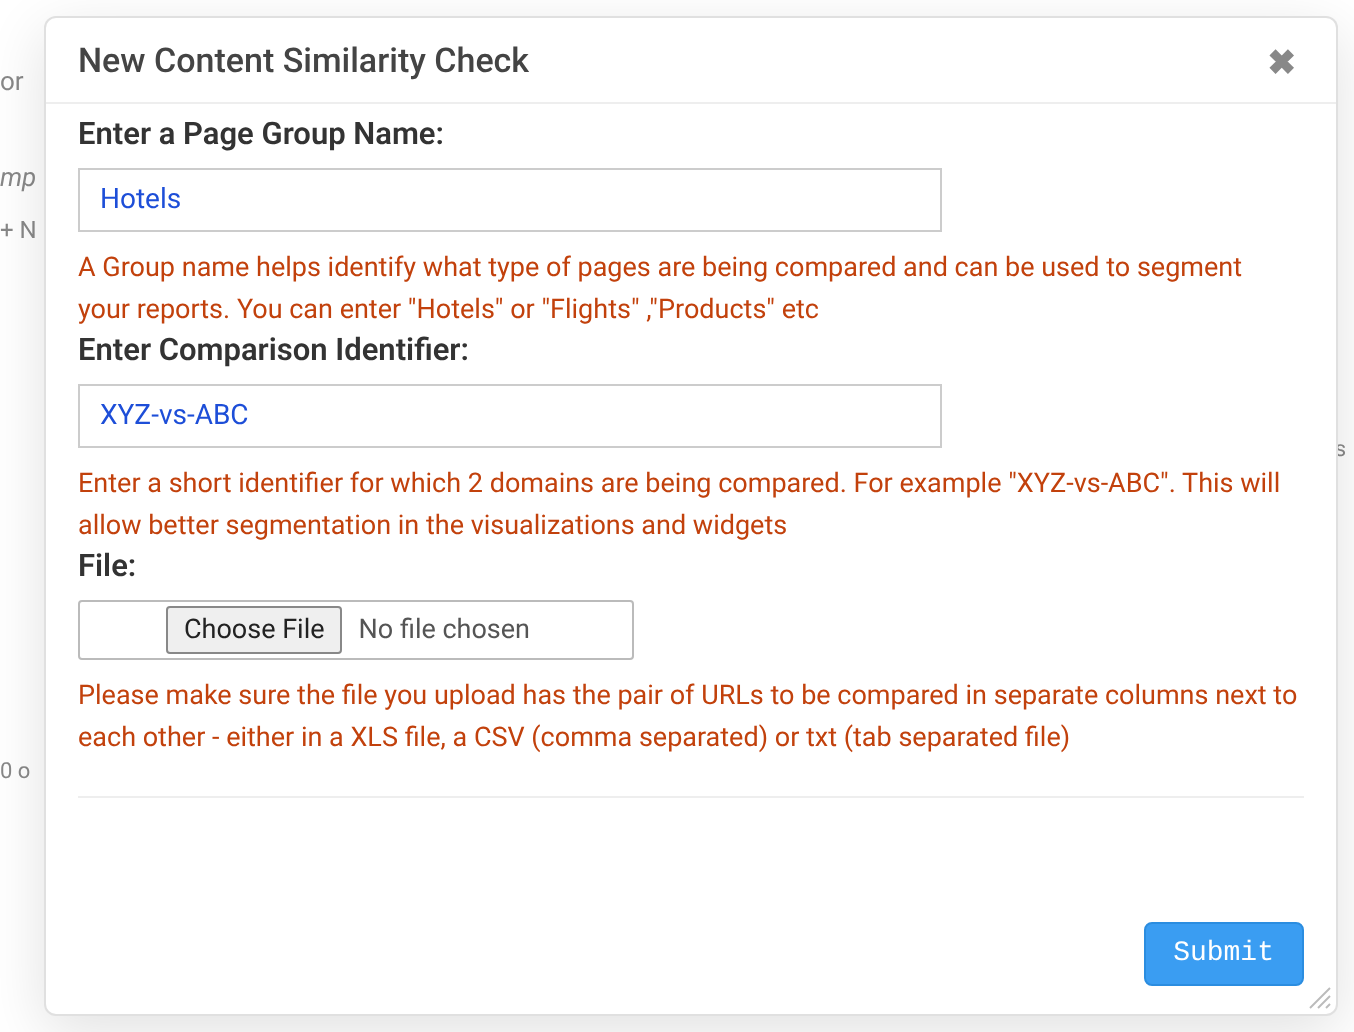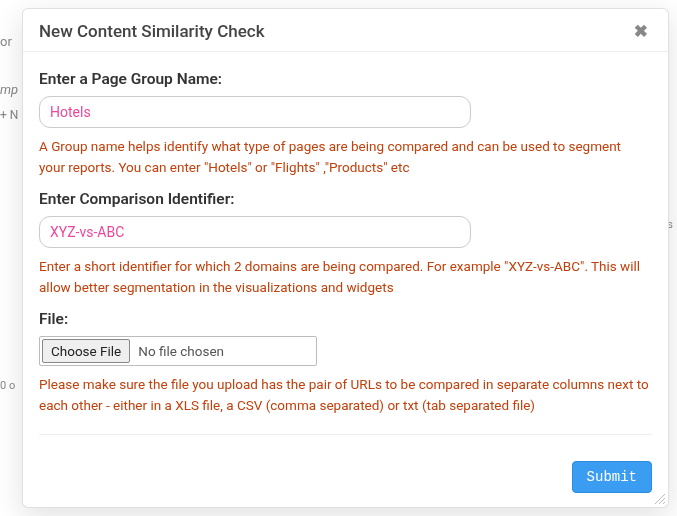--- a/index.html
+++ b/index.html
@@ -61,51 +61,51 @@
     }
     .modal-body {
       padding: 6px 16px 10px 16px;
       flex: 1;
       overflow: auto;
     }
     .form-label {
       font-size: 15.5px;
       font-weight: 600;
       color: #333;
-      margin-top: 12px;
       margin-bottom: 8px;
       display: block;
     }
     .text-input {
       width: 432px;
       max-width: 100%;
       padding: 7px 10px;
       font-size: 14px;
-      color: #ec4899;
+      color: #1d4ed8;
       border: 1px solid #ccc;
-      border-radius: 11px;
+      border-radius: 0;
       background: #fff;
       font-family: inherit;
     }
     .help-text {
       font-size: 13.5px;
       color: #c2410c;
       line-height: 1.55;
       margin-top: 8px;
       max-width: 610px;
     }
     .file-row {
       margin-top: 2px;
       display: flex;
       align-items: stretch;
       width: 278px;
       border: 1px solid #bbb;
       border-radius: 2px;
       background: #fff;
       padding: 2px;
+      justify-content: center;
     }
     .file-btn {
       font-size: 13.5px;
       padding: 3px 8px;
       background: #efefef;
       border: 1px solid #888;
       border-radius: 2px;
       color: #222;
       cursor: pointer;
       font-family: inherit;

